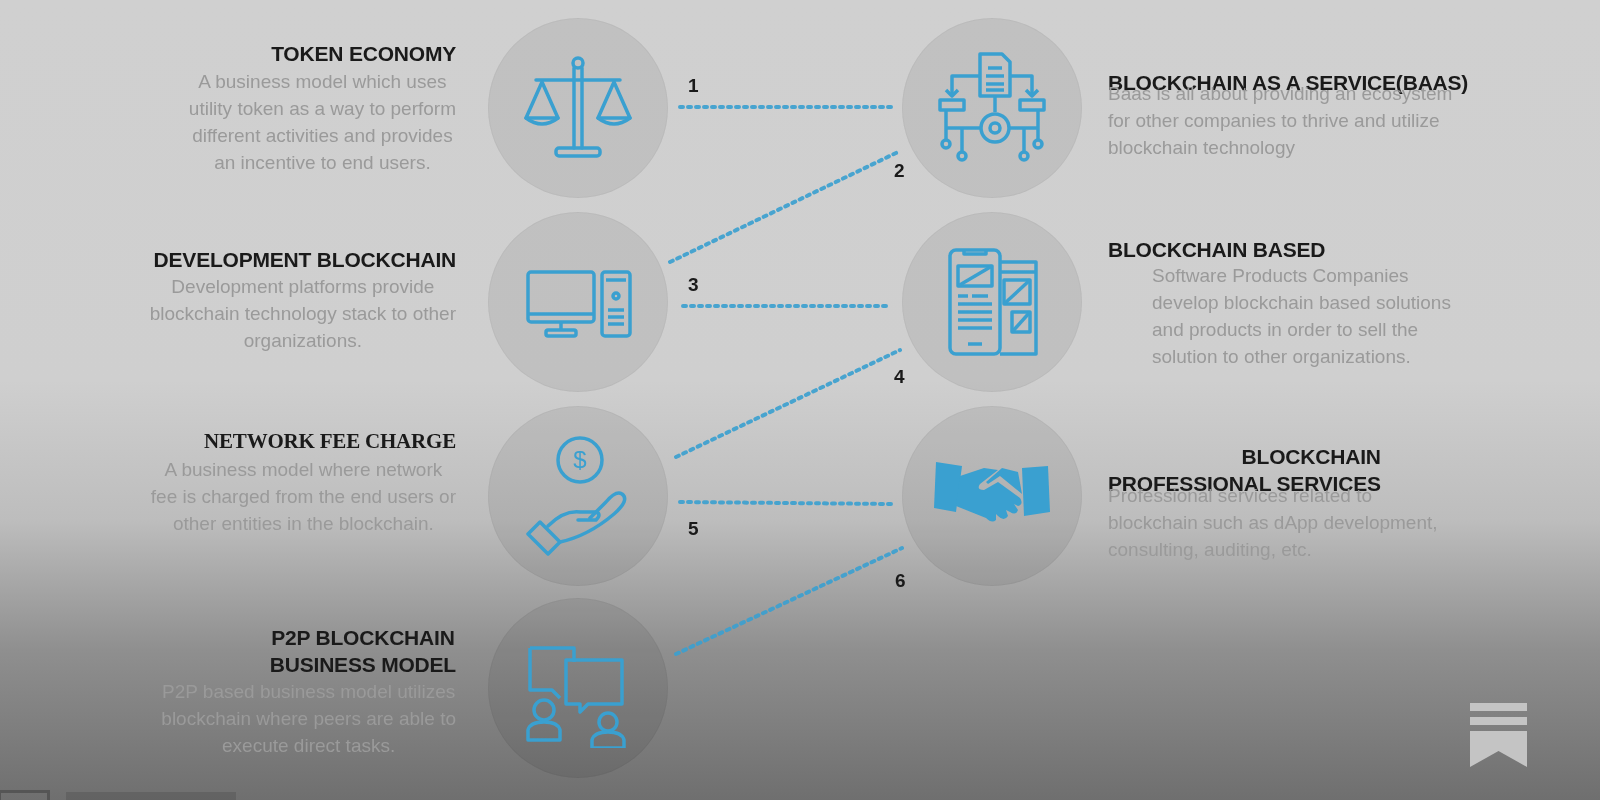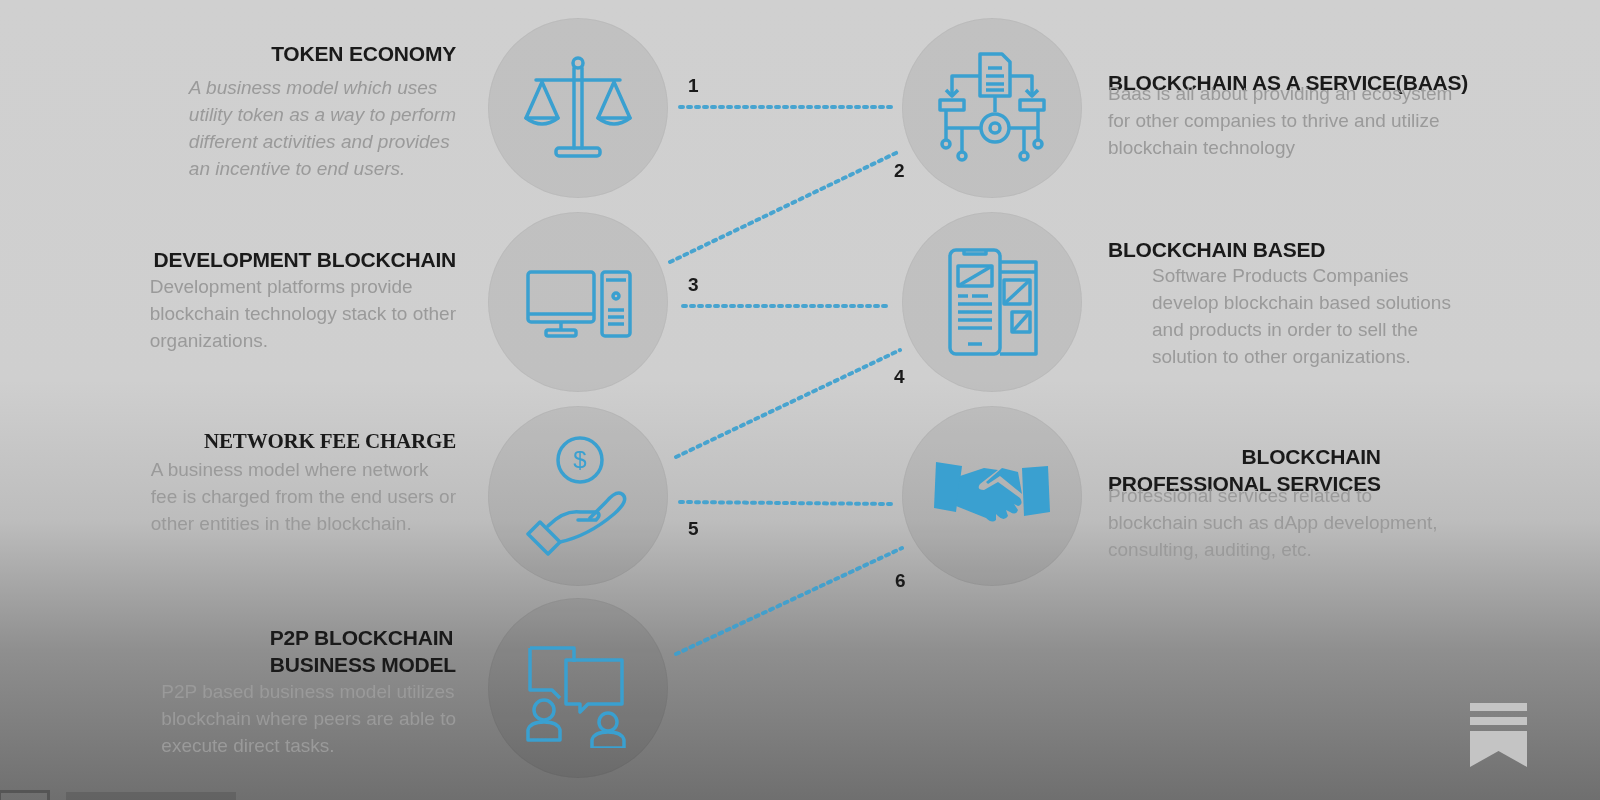--- a/index.html
+++ b/index.html
@@ -16,21 +16,21 @@
   }
   .circle svg { width:120px; height:120px; }
   .title {
     position:absolute; font-weight:bold; font-size:21px; color:#1a1a1a;
     line-height:27px; letter-spacing:-0.2px; white-space:pre-line;
   }
   .desc {
     position:absolute; font-size:19px; color:#9a9a9a; line-height:27px;
     white-space:pre-line;
   }
-  .left { right:1144px; text-align:left; }
+  .left { right:1144px; text-align:center; }
   .right { left:1108px; text-align:left; }
   .num { position:absolute; font-weight:bold; font-size:19px; color:#1a1a1a; }
   .lines { position:absolute; left:0; top:0; width:1600px; height:800px; pointer-events:none; }
   .logo-corner {
     position:absolute; left:1470px; top:703px; width:57px; height:64px;
   }
   .bottom-logo { position:absolute; left:-2px; top:790px; width:52px; height:14px; border:3px solid #555; box-sizing:border-box; }
   .bottom-text { position:absolute; left:66px; top:792px; width:170px; height:10px; background:#5a5a5a; opacity:0.6; }
 </style>
 </head>
@@ -159,21 +159,21 @@
       <path d="M12 20 V62 H34 L42 70"></path>
     <path d="M48 32 H104 V76 H70 L62 84 V76 H48 Z"></path>
     <circle cx="26" cy="82" r="10"></circle>
       <path d="M10 112 V102 Q12 94 26 94 Q40 94 42 102 V112 Z"></path>
     <circle cx="90" cy="94" r="9"></circle>
       <path d="M74 120 V112 Q76 104 90 104 Q104 104 106 112 V120 Z"></path>
   </svg>
 </div>
 
 <div class="title left" style="top:40px;">TOKEN ECONOMY</div>
-<div class="desc left" style="top:74px;font-style:italic;">A business model which uses
+<div class="desc left" style="top:68px;">A business model which uses
 utility token as a way to perform
 different activities and provides
 an incentive to end users.</div>
 
 <div class="title left" style="top:246px;">DEVELOPMENT BLOCKCHAIN</div>
 <div class="desc left" style="top:273px;">Development platforms provide
 blockchain technology stack to other
 organizations.</div>
 
 <div class="title left" style="top:428px;font-family:Liberation Serif, serif;">NETWORK FEE CHARGE</div>

